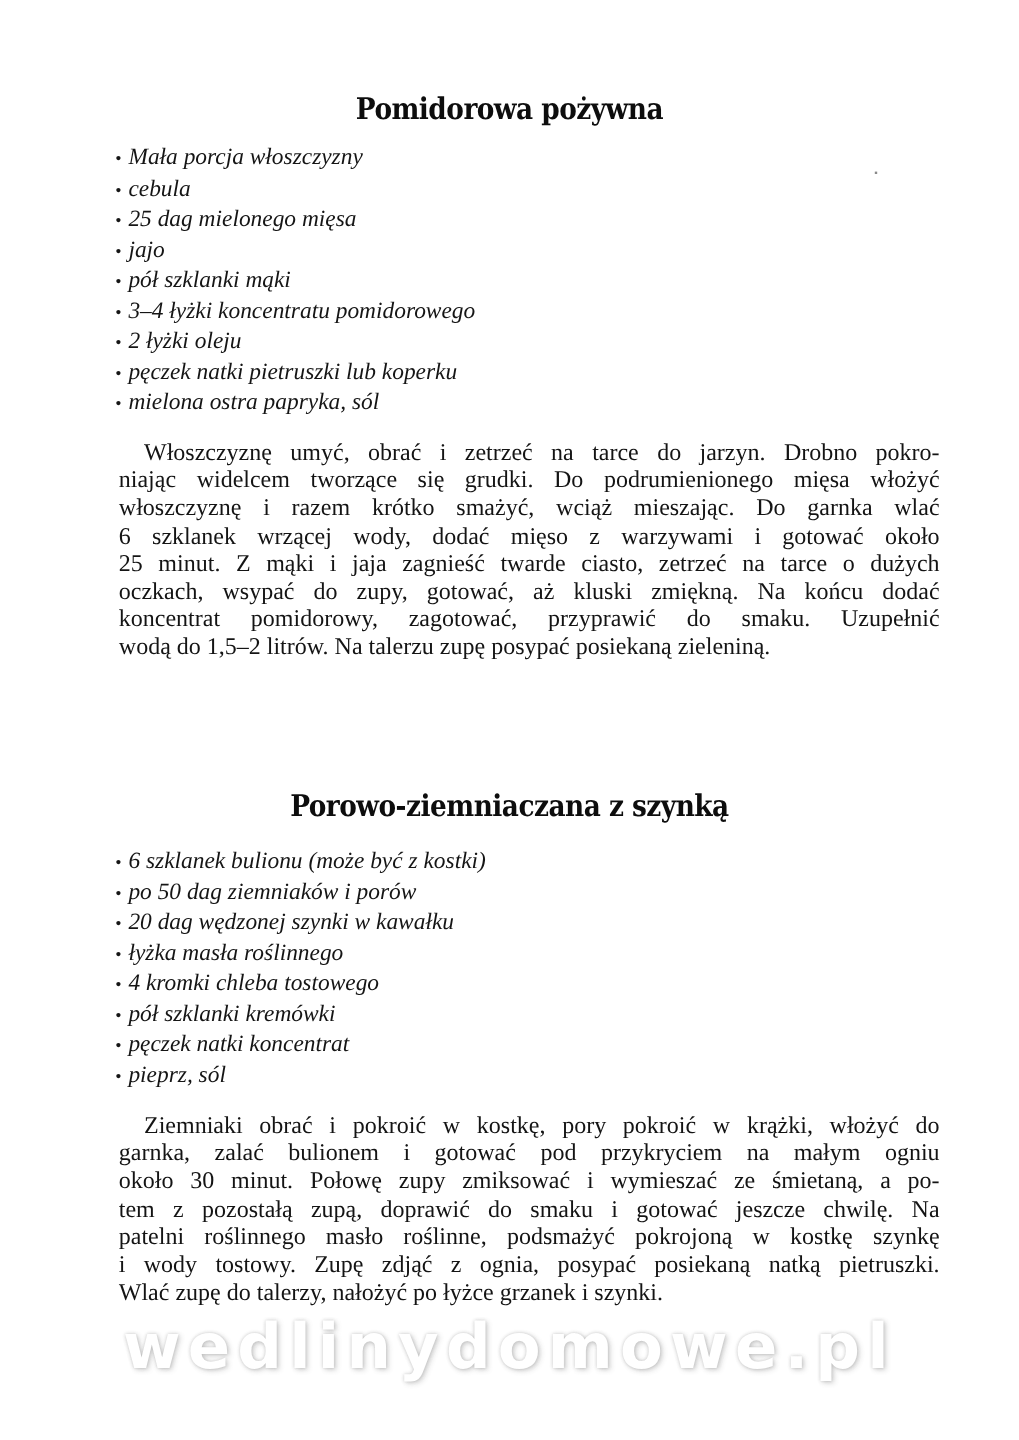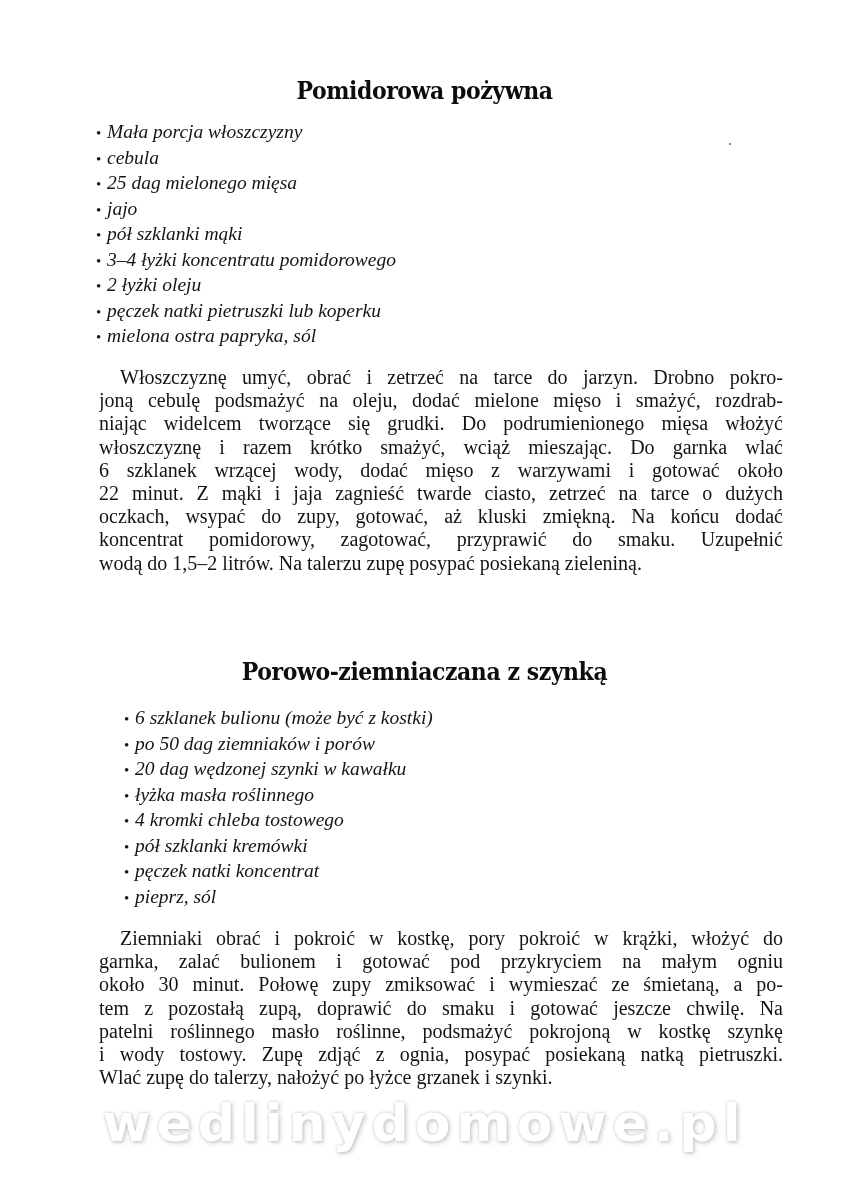--- a/index.html
+++ b/index.html
@@ -44,21 +44,21 @@
       margin: 0;
       padding: 0;
       list-style: none;
       font-family: "Liberation Serif", serif;
       font-style: italic;
       font-size: 19.5px;
       line-height: 24.5px;
       color: #151515;
     }
     .ingredients-1 { top: 120px; }
-    .ingredients-2 { top: 706px; margin-left: 28px; }
+    .ingredients-2 { top: 706px; }
     .ingredients li {
       white-space: nowrap;
     }
     .bullet {
       display: inline-block;
       width: 11px;
       font-style: normal;
       font-size: 15px;
     }
 
@@ -128,25 +128,24 @@
     <li><span class="bullet">•</span><span>3–4 łyżki koncentratu pomidorowego</span></li>
     <li><span class="bullet">•</span><span>2 łyżki oleju</span></li>
     <li><span class="bullet">•</span><span>pęczek natki pietruszki lub koperku</span></li>
     <li><span class="bullet">•</span><span>mielona ostra papryka, sól</span></li>
   </ul>
 
   <div class="speck"></div>
 
   <p class="instructions instructions-1">
     <span class="line-wrap indent">Włoszczyznę umyć, obrać i zetrzeć na tarce do jarzyn. Drobno pokro-</span>
-    <span class="line-wrap">joną cebulę podsmażyć na oleju, dodać mielone mięso i smażyć, rozdrab-</span>
     <span class="line-wrap">niając widelcem tworzące się grudki. Do podrumienionego mięsa włożyć</span>
     <span class="line-wrap">włoszczyznę i razem krótko smażyć, wciąż mieszając. Do garnka wlać</span>
     <span class="line-wrap">6 szklanek wrzącej wody, dodać mięso z warzywami i gotować około</span>
-    <span class="line-wrap">22 minut. Z mąki i jaja zagnieść twarde ciasto, zetrzeć na tarce o dużych</span>
+    <span class="line-wrap">25 minut. Z mąki i jaja zagnieść twarde ciasto, zetrzeć na tarce o dużych</span>
     <span class="line-wrap">oczkach, wsypać do zupy, gotować, aż kluski zmiękną. Na końcu dodać</span>
     <span class="line-wrap">koncentrat pomidorowy, zagotować, przyprawić do smaku. Uzupełnić</span>
     <span class="line-wrap last">wodą do 1,5–2 litrów. Na talerzu zupę posypać posiekaną zieleniną.</span>
   </p>
 
   <h1 class="title title-2">Porowo-ziemniaczana z szynką</h1>
 
   <ul class="ingredients ingredients-2">
     <li><span class="bullet">•</span><span>6 szklanek bulionu (może być z kostki)</span></li>
     <li><span class="bullet">•</span><span>po 50 dag ziemniaków i porów</span></li>

